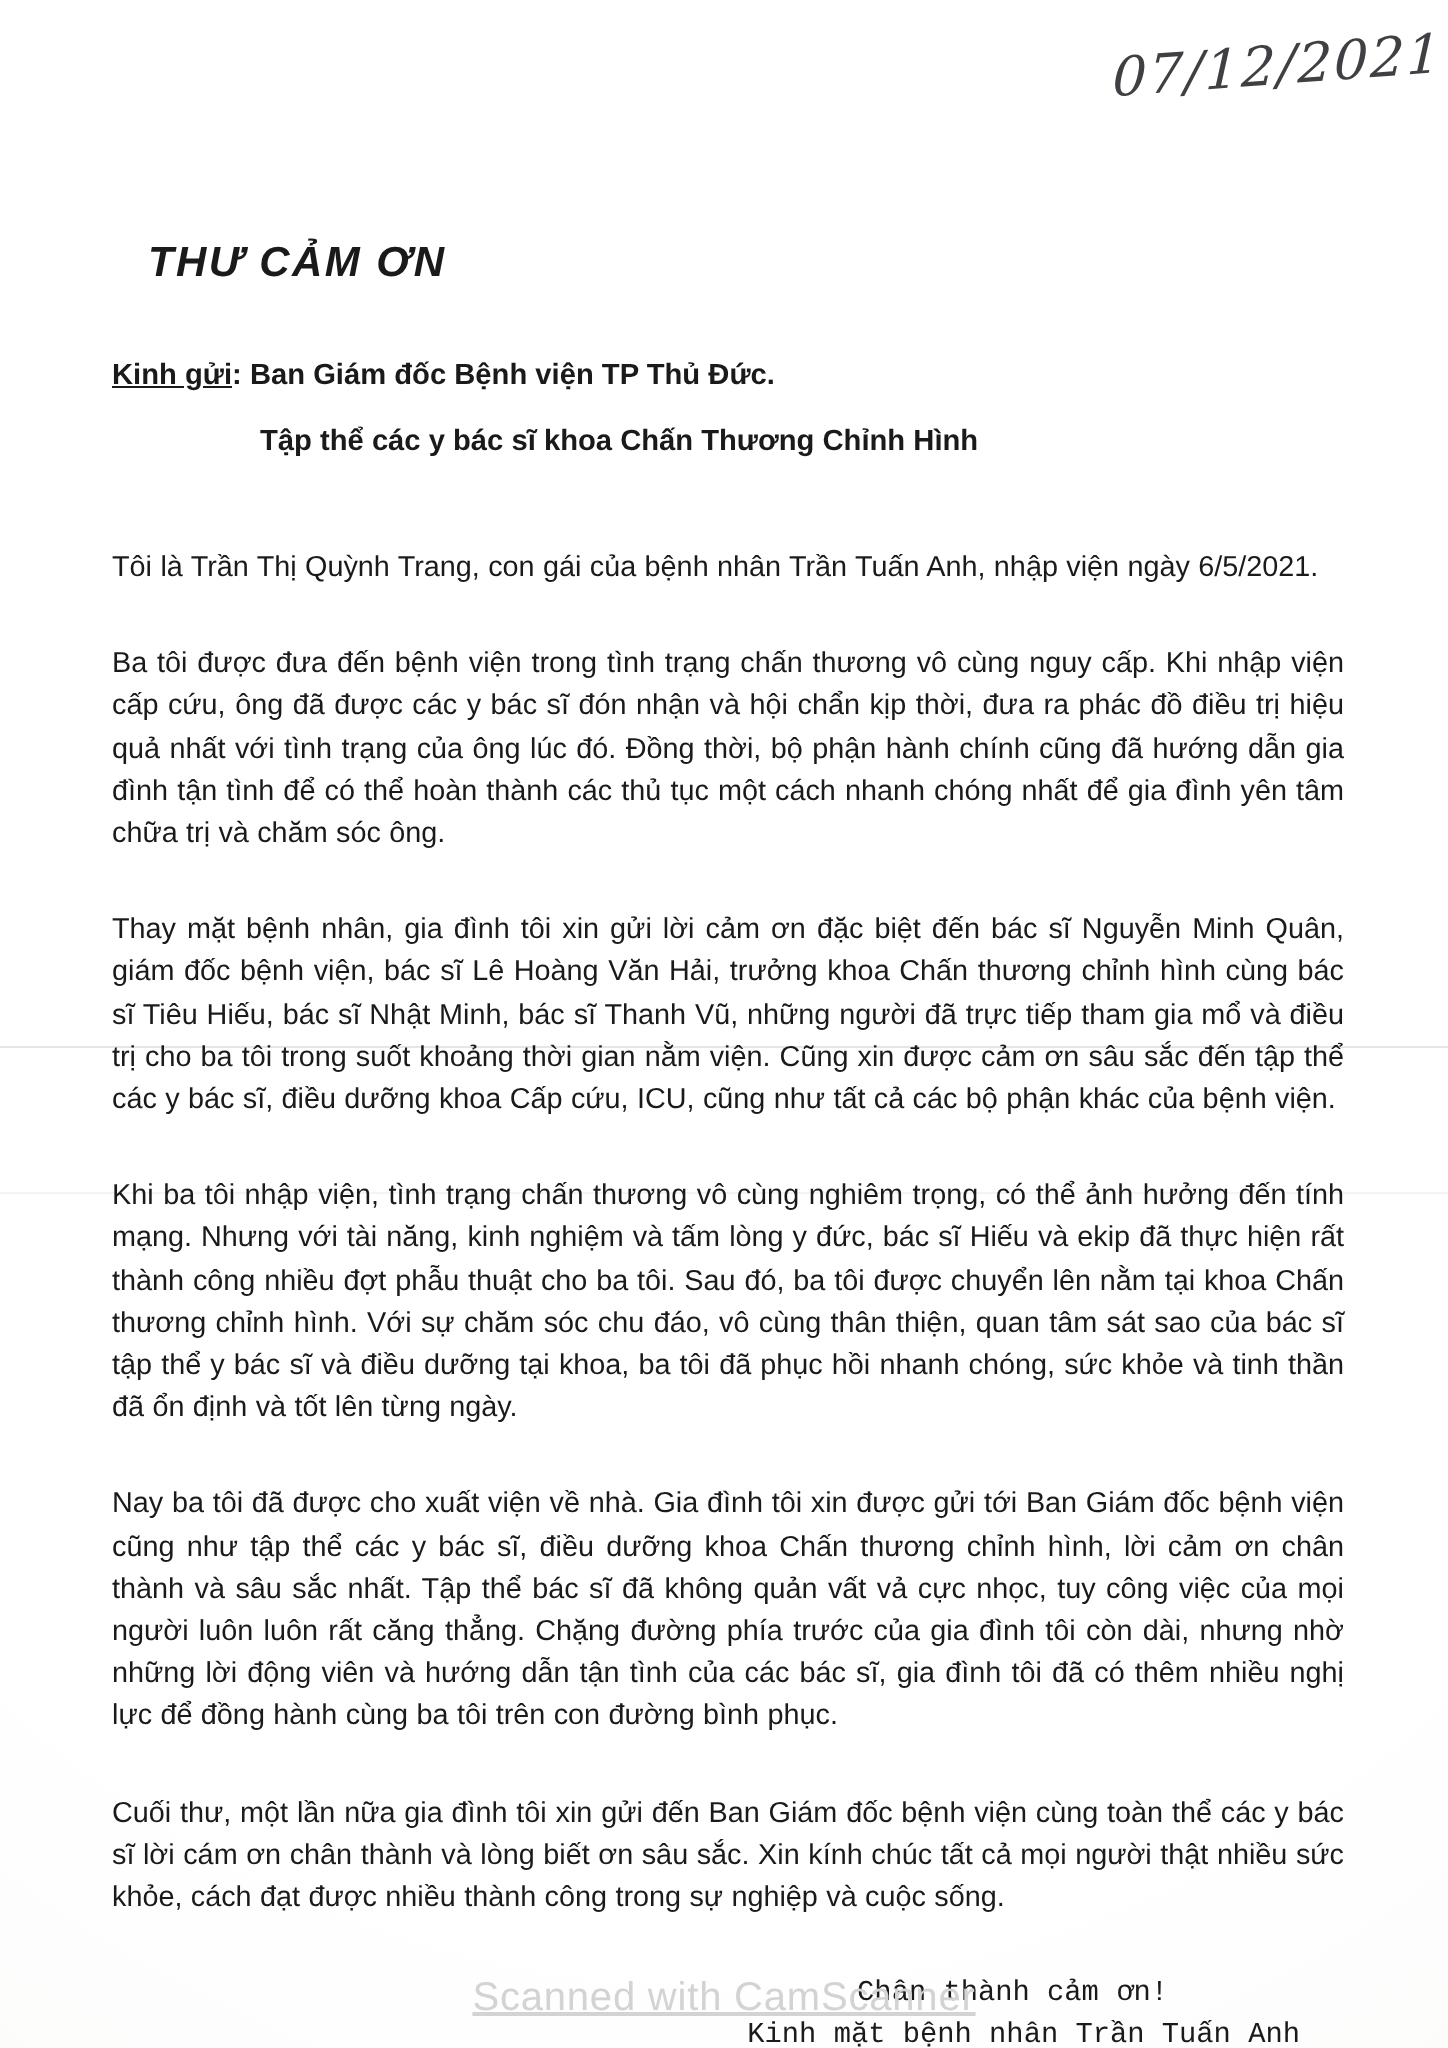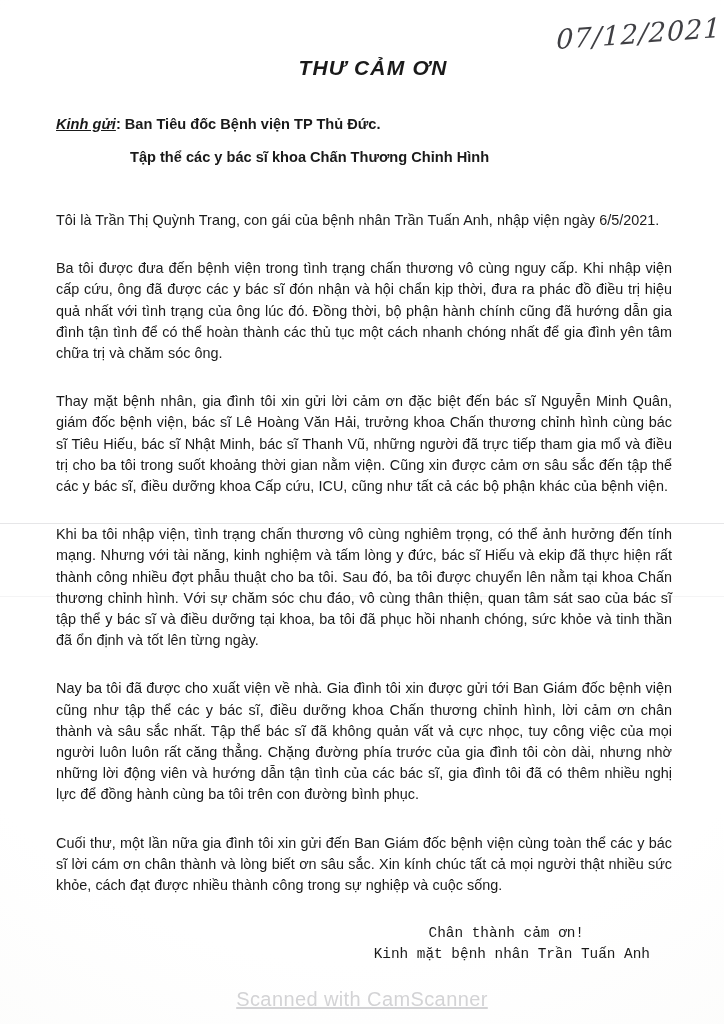--- a/index.html
+++ b/index.html
@@ -54,37 +54,36 @@
   }
 
   .content {
     position: absolute;
     left: 56px;
     top: 0;
     width: 616px;
   }
 
   .doc-title {
-    text-align: center;
+    text-align: left;
     font-weight: bold;
     font-style: italic;
     font-size: 21px;
     letter-spacing: 1.2px;
-    margin-top: 56px;
+    margin-top: 120px;
     margin-left: 18px;
   }
 
   .greeting {
     margin-top: 34px;
     font-weight: bold;
     font-size: 14.6px;
     line-height: 21px;
   }
   .greeting .label {
-    font-style: italic;
     text-decoration: underline;
     font-weight: bold;
   }
   .greeting .line2 {
     display: block;
     padding-left: 74px;
     margin-top: 12px;
   }
 
   .para {
@@ -128,21 +127,21 @@
   <div class="scan-line"></div>
   <div class="scan-line b"></div>
 
   <div class="date-stamp">07/12/2021</div>
 
   <div class="content">
 
     <div class="doc-title">THƯ CẢM ƠN</div>
 
     <div class="greeting">
-      <span class="label">Kinh gửi</span><span>:</span><span> Ban Tiêu đốc Bệnh viện TP Thủ Đức.</span>
+      <span class="label">Kinh gửi</span><span>:</span><span> Ban Giám đốc Bệnh viện TP Thủ Đức.</span>
       <span class="line2">Tập thể các y bác sĩ khoa Chấn Thương Chỉnh Hình</span>
     </div>
 
     <p class="para first">Tôi là Trần Thị Quỳnh Trang, con gái của bệnh nhân Trần Tuấn Anh, nhập viện ngày 6/5/2021.</p>
     <p class="para gap">Ba tôi được đưa đến bệnh viện trong tình trạng chấn thương vô cùng nguy cấp. Khi nhập viện cấp cứu, ông đã được các y bác sĩ đón nhận và hội chẩn kịp thời, đưa ra phác đồ điều trị hiệu quả nhất với tình trạng của ông lúc đó. Đồng thời, bộ phận hành chính cũng đã hướng dẫn gia đình tận tình để có thể hoàn thành các thủ tục một cách nhanh chóng nhất để gia đình yên tâm chữa trị và chăm sóc ông.</p>
     <p class="para gap">Thay mặt bệnh nhân, gia đình tôi xin gửi lời cảm ơn đặc biệt đến bác sĩ Nguyễn Minh Quân, giám đốc bệnh viện, bác sĩ Lê Hoàng Văn Hải, trưởng khoa Chấn thương chỉnh hình cùng bác sĩ Tiêu Hiếu, bác sĩ Nhật Minh, bác sĩ Thanh Vũ, những người đã trực tiếp tham gia mổ và điều trị cho ba tôi trong suốt khoảng thời gian nằm viện. Cũng xin được cảm ơn sâu sắc đến tập thể các y bác sĩ, điều dưỡng khoa Cấp cứu, ICU, cũng như tất cả các bộ phận khác của bệnh viện.</p>
     <p class="para gap">Khi ba tôi nhập viện, tình trạng chấn thương vô cùng nghiêm trọng, có thể ảnh hưởng đến tính mạng. Nhưng với tài năng, kinh nghiệm và tấm lòng y đức, bác sĩ Hiếu và ekip đã thực hiện rất thành công nhiều đợt phẫu thuật cho ba tôi. Sau đó, ba tôi được chuyển lên nằm tại khoa Chấn thương chỉnh hình. Với sự chăm sóc chu đáo, vô cùng thân thiện, quan tâm sát sao của bác sĩ  tập thể y bác sĩ và điều dưỡng tại khoa, ba tôi đã phục hồi nhanh chóng, sức khỏe và tinh thần đã ổn định và tốt lên từng ngày.</p>
     <p class="para gap">Nay ba tôi đã được cho xuất viện về nhà. Gia đình tôi xin được gửi tới Ban Giám đốc bệnh viện cũng như tập thể các y bác sĩ, điều dưỡng khoa Chấn thương chỉnh hình, lời cảm ơn chân thành và sâu sắc nhất. Tập thể bác sĩ đã không quản vất vả cực nhọc, tuy công việc của mọi người luôn luôn rất căng thẳng. Chặng đường phía trước của gia đình tôi còn dài, nhưng nhờ những lời động viên và hướng dẫn tận tình của các bác sĩ, gia đình tôi đã có thêm nhiều nghị lực để đồng hành cùng ba tôi trên con đường bình phục.</p>
     <p class="para gap">Cuối thư, một lần nữa gia đình tôi xin gửi đến Ban Giám đốc bệnh viện cùng toàn thể các y bác sĩ lời cám ơn chân thành và lòng biết ơn sâu sắc. Xin kính chúc tất cả mọi người thật nhiều sức khỏe, cách đạt được nhiều thành công trong sự nghiệp và cuộc sống.</p>
 

